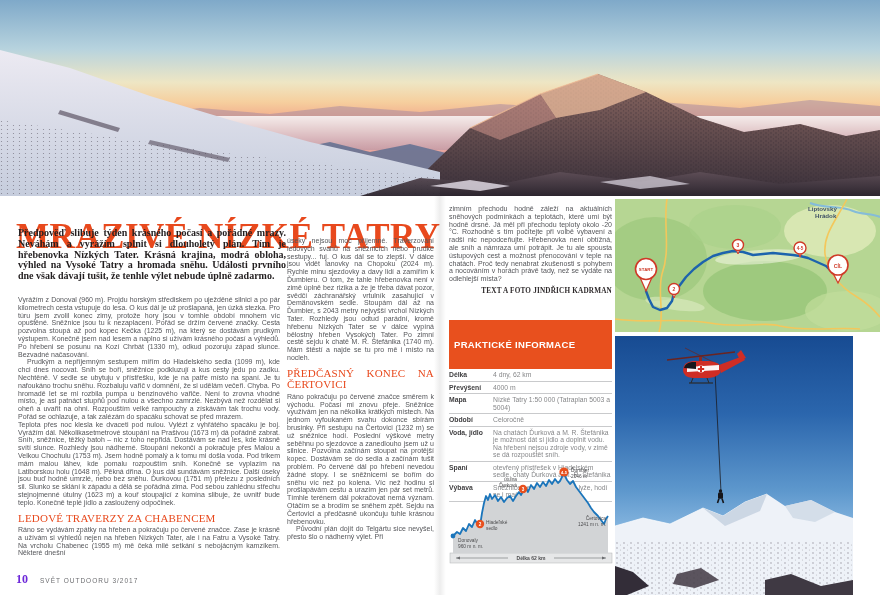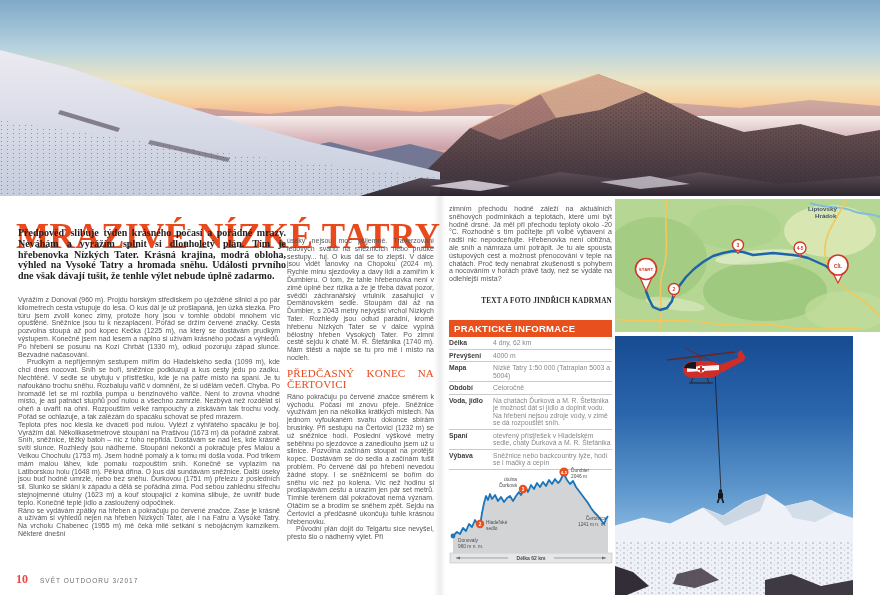--- a/index.html
+++ b/index.html
@@ -15,37 +15,37 @@
         font-weight:bold;font-size:10px;line-height:10.8px;color:#231f20;text-align:justify;}
   
   .bodycol{font-size:7px;line-height:7.8px;color:#55565a;text-align:justify;}
   .col1{left:18px;top:296px;width:262px;height:270px;overflow:hidden;}
   .col2{left:287px;top:237px;width:147px;height:332px;overflow:hidden;}
   .col3{left:449px;top:205px;width:163px;}
   .bodycol p{margin:0;}
   .bodycol p.indent{text-indent:9px;}
   h3.sect{margin:6px 0 2px 0;font-family:"Liberation Serif",serif;font-weight:normal;
           font-size:11px;line-height:11.5px;color:#e8491d;letter-spacing:.2px;}
-  .byline{margin-top:15px;text-align:right;font-family:"Liberation Serif",serif;
+  .byline{margin-top:5px;text-align:right;font-family:"Liberation Serif",serif;
           font-weight:bold;font-size:7.2px;color:#2e2a2b;letter-spacing:.2px;}
   
   .ptable{left:449px;top:320px;width:163px;}
   .ptable .hdr{background:#e8501e;color:#fff;font-weight:bold;font-size:9.5px;
-               padding:3px 5px;letter-spacing:.3px;}
+               padding:19px 5px;letter-spacing:.3px;}
   .prow{display:flex;border-bottom:1px solid #c9cacc;padding:2px 0;font-size:6.8px;line-height:7.5px;}
   .prow .lab{flex:0 0 44px;font-weight:bold;color:#414042;}
   .prow .val{flex:1;color:#87888a;}
   
   .chart{left:448px;top:463px;width:167px;height:102px;}
   .map{left:615px;top:199px;width:265px;height:133px;}
   .heli{left:615px;top:336px;width:238px;height:259px;}
   .gutter{left:434px;top:196px;width:12px;height:399px;
           background:linear-gradient(to right,rgba(0,0,0,0),rgba(0,0,0,.07),rgba(0,0,0,0));}
   .footer{left:16px;top:572px;font-size:6.5px;color:#6d6e71;letter-spacing:1px;}
-  .footer b{font-family:"Liberation Serif",serif;font-size:12px;color:#ef4444;
+  .footer b{font-family:"Liberation Serif",serif;font-size:12px;color:#6d28d9;
             letter-spacing:0;margin-right:12px;}
   svg text{font-family:"Liberation Sans",sans-serif;}
 </style>
 </head>
 <body>
 
 <div class="page">
 
   <div class="abs panorama">
     <svg width="880" height="196" viewBox="0 0 880 196" preserveAspectRatio="none">
@@ -102,20 +102,21 @@
     </svg>
   </div>
 
   <h1 class="abs title">MRAZIVÉ NÍZKÉ TATRY</h1>
   <div class="abs lede">Předpověď slibuje týden krásného počasí a pořádné mrazy. Neváhám a vyrážím splnit si dlouholetý plán. Tím je hřebenovka Nízkých Tater. Krásná krajina, modrá obloha, výhled na Vysoké Tatry a hromada sněhu. Události prvního dne však dávají tušit, že tenhle výlet nebude úplně zadarmo.</div>
 
   <div class="abs bodycol col1">
     <p>Vyrážím z Donoval (960 m). Projdu horským střediskem po uježděné silnici a po pár kilometrech cesta vstupuje do lesa. O kus dál je už prošlapaná, jen úzká stezka. Pro túru jsem zvolil konec zimy, protože hory jsou v tomhle období mnohem víc opuštěné. Sněžnice jsou tu k nezaplacení. Pořád se držím červené značky. Cesta pozvolna stoupá až pod kopec Kečka (1225 m), na který se dostávám prudkým výstupem. Konečně jsem nad lesem a naplno si užívám krásného počasí a výhledů. Po hřebeni se posunu na Kozí Chrbát (1330 m), odkud pozoruju západ slunce. Bezvadné načasování.</p>
     <p class="indent">Prudkým a nepříjemným sestupem mířím do Hiadelského sedla (1099 m), kde chci dnes nocovat. Sníh se boří, sněžnice podkluzují a kus cesty jedu po zadku. Nechtěně. V sedle se ubytuju v přístřešku, kde je na patře místo na spaní. Je tu nafoukáno trochu sněhu. Rozbaluju vařič v domnění, že si udělám večeři. Chyba. Po hromadě let se mi rozbila pumpa u benzinového vařiče. Není to zrovna vhodné místo, je asi patnáct stupňů pod nulou a všechno zamrzlé. Nezbývá než rozdělat si oheň a uvařit na ohni. Rozpouštím velké rampouchy a získávám tak trochu vody. Pořád se ochlazuje, a tak zalézám do spacáku schovat se před mrazem.</p>
     <p>Teplota přes noc klesla ke dvaceti pod nulou. Vylézt z vyhřátého spacáku je boj. Vyrážím dál. Několikasetmetrové stoupání na Prašivou (1673 m) dá pořádně zabrat. Sníh, sněžnice, těžký batoh – nic z toho nepřidá. Dostávám se nad les, kde krásně svítí slunce. Rozhledy jsou nádherné. Stoupání nekončí a pokračuje přes Malou a Velkou Chochulu (1753 m). Jsem hodně pomalý a k tomu mi došla voda. Pod trikem mám malou láhev, kde pomalu rozpouštím sníh. Konečně se vyplazím na Latiborskou holu (1648 m). Pěkná dřina. O kus dál sundávám sněžnice. Další úseky jsou buď hodně umrzlé, nebo bez sněhu. Ďurkovou (1751 m) přelezu z posledních sil. Slunko se sklání k západu a dělá se pořádná zima. Pod sebou zahlédnu střechu stejnojmenné útulny (1623 m) a kouř stoupající z komína slibuje, že uvnitř bude teplo. Konečně teplé jídlo a zasloužený odpočinek.</p>
+    <h3 class="sect">LEDOVÉ TRAVERZY ZA CHABENCEM</h3>
     <p>Ráno se vydávám zpátky na hřeben a pokračuju po červené značce. Zase je krásně a užívám si výhledů nejen na hřeben Nízkých Tater, ale i na Fatru a Vysoké Tatry. Na vrcholu Chabenec (1955 m) mě čeká milé setkání s nebojácným kamzíkem. Některé dnešní</p>
   </div>
 
   <div class="abs bodycol col2">
     <p>úseky nejsou moc příjemné. Traverzování ledových svahů na sněžnicích nebo prudké sestupy... fuj. O kus dál se to zlepší. V dálce jsou vidět lanovky na Chopoku (2024 m). Rychle minu sjezdovky a davy lidí a zamířím k Ďumbieru. O tom, že tahle hřebenovka není v zimě úplně bez rizika a že je třeba dávat pozor, svědčí záchranářský vrtulník zasahující v Demänovském sedle. Stoupám dál až na Ďumbier, s 2043 metry nejvyšší vrchol Nízkých Tater. Rozhledy jsou odtud parádní, kromě hřebenu Nízkých Tater se v dálce vypíná bělostný hřeben Vysokých Tater. Po zimní cestě sejdu k chatě M. R. Štefánika (1740 m). Mám štěstí a najde se tu pro mě i místo na nocleh.</p>
     <h3 class="sect">PŘEDČASNÝ KONEC NA ČERTOVICI</h3>
     <p>Ráno pokračuju po červené značce směrem k východu. Počasí mi znovu přeje. Sněžnice využívám jen na několika krátkých místech. Na jednom vyfoukaném svahu dokonce sbírám brusinky. Při sestupu na Čertovici (1232 m) se už sněžnice hodí. Poslední výškové metry seběhnu po sjezdovce a zanedlouho jsem už u silnice. Pozvolna začínám stoupat na protější kopec. Dostávám se do sedla a začínám tušit problém. Po červené dál po hřebeni nevedou žádné stopy. I se sněžnicemi se bořím do sněhu víc než po kolena. Víc než hodinu si prošlapávám cestu a urazím jen pár set metrů. Tímhle terénem dál pokračovat nemá význam. Otáčím se a brodím se sněhem zpět. Sejdu na Čertovici a předčasně ukončuju tuhle krásnou hřebenovku.</p>
     <p class="indent">Původní plán dojít do Telgártu sice nevyšel, přesto šlo o nádherný výlet. Při</p>
   </div>
 

